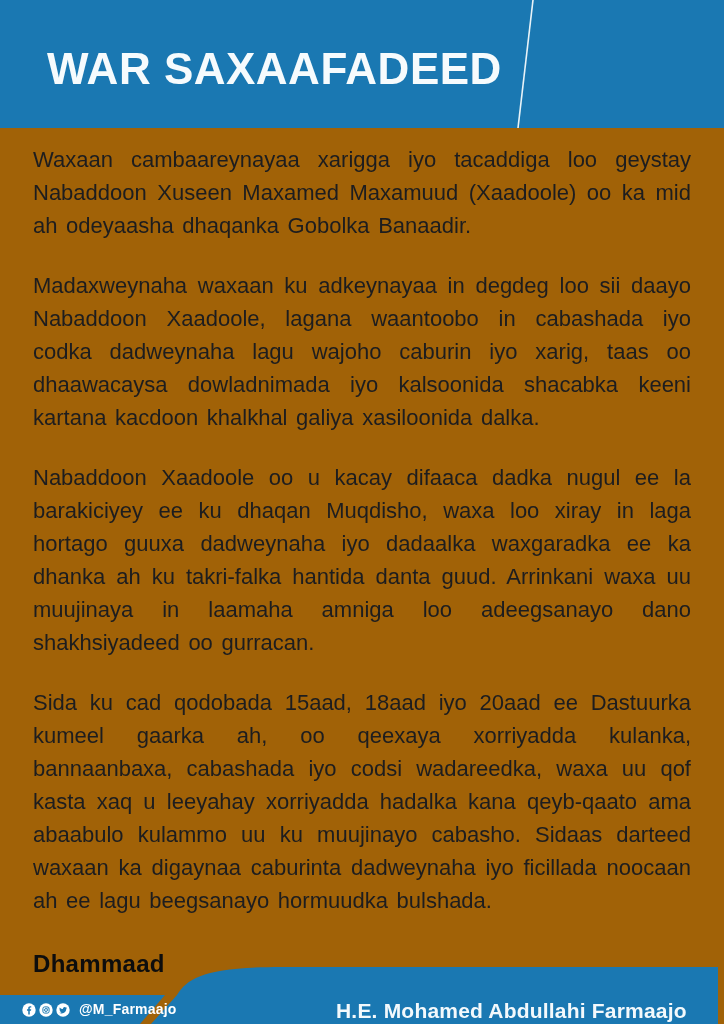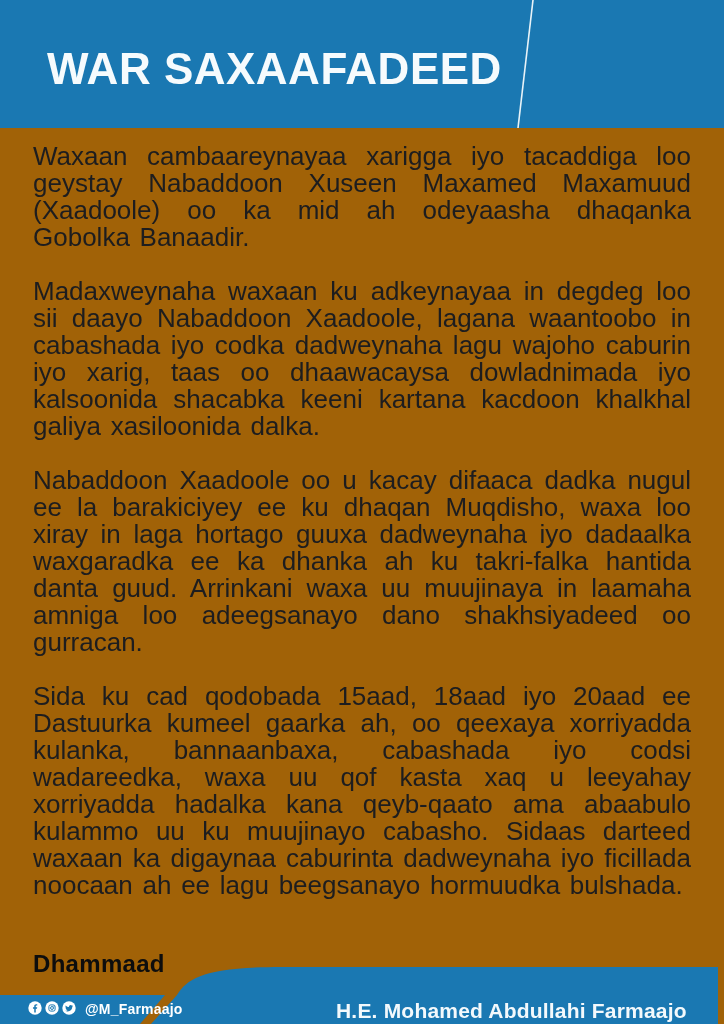--- a/index.html
+++ b/index.html
@@ -53,22 +53,22 @@
 
   
   .body-text {
     position: absolute;
     top: 143px;
     left: 33px;
     width: 658px;
     color: #1d1d1f;
   }
   .body-text p {
-    font-size: 26px;
-    line-height: 27px;
+    font-size: 22px;
+    line-height: 33px;
     text-align: justify;
     word-spacing: 2.5px;
     margin-bottom: 27px;
   }
   .closing {
     position: absolute;
     left: 33px;
     top: 950px;
     font-size: 24px;
     font-weight: 700;
@@ -105,24 +105,24 @@
     letter-spacing: 0.2px;
     white-space: nowrap;
   }
   .signature-title sup {
     font-size: 10px;
     vertical-align: super;
     line-height: 0;
   }
   .footer-social {
     position: absolute;
-    left: 28px;
+    left: 22px;
     top: 1001px;
     display: flex;
-    align-items: flex-start;
+    align-items: flex-end;
     gap: 3px;
   }
   .social-icon { width: 14px; height: 14px; display: block; }
   .social-handle {
     margin-left: 6px;
     font-size: 14px;
     font-weight: 700;
     color: #ffffff;
     letter-spacing: 0.2px;
     white-space: nowrap;

